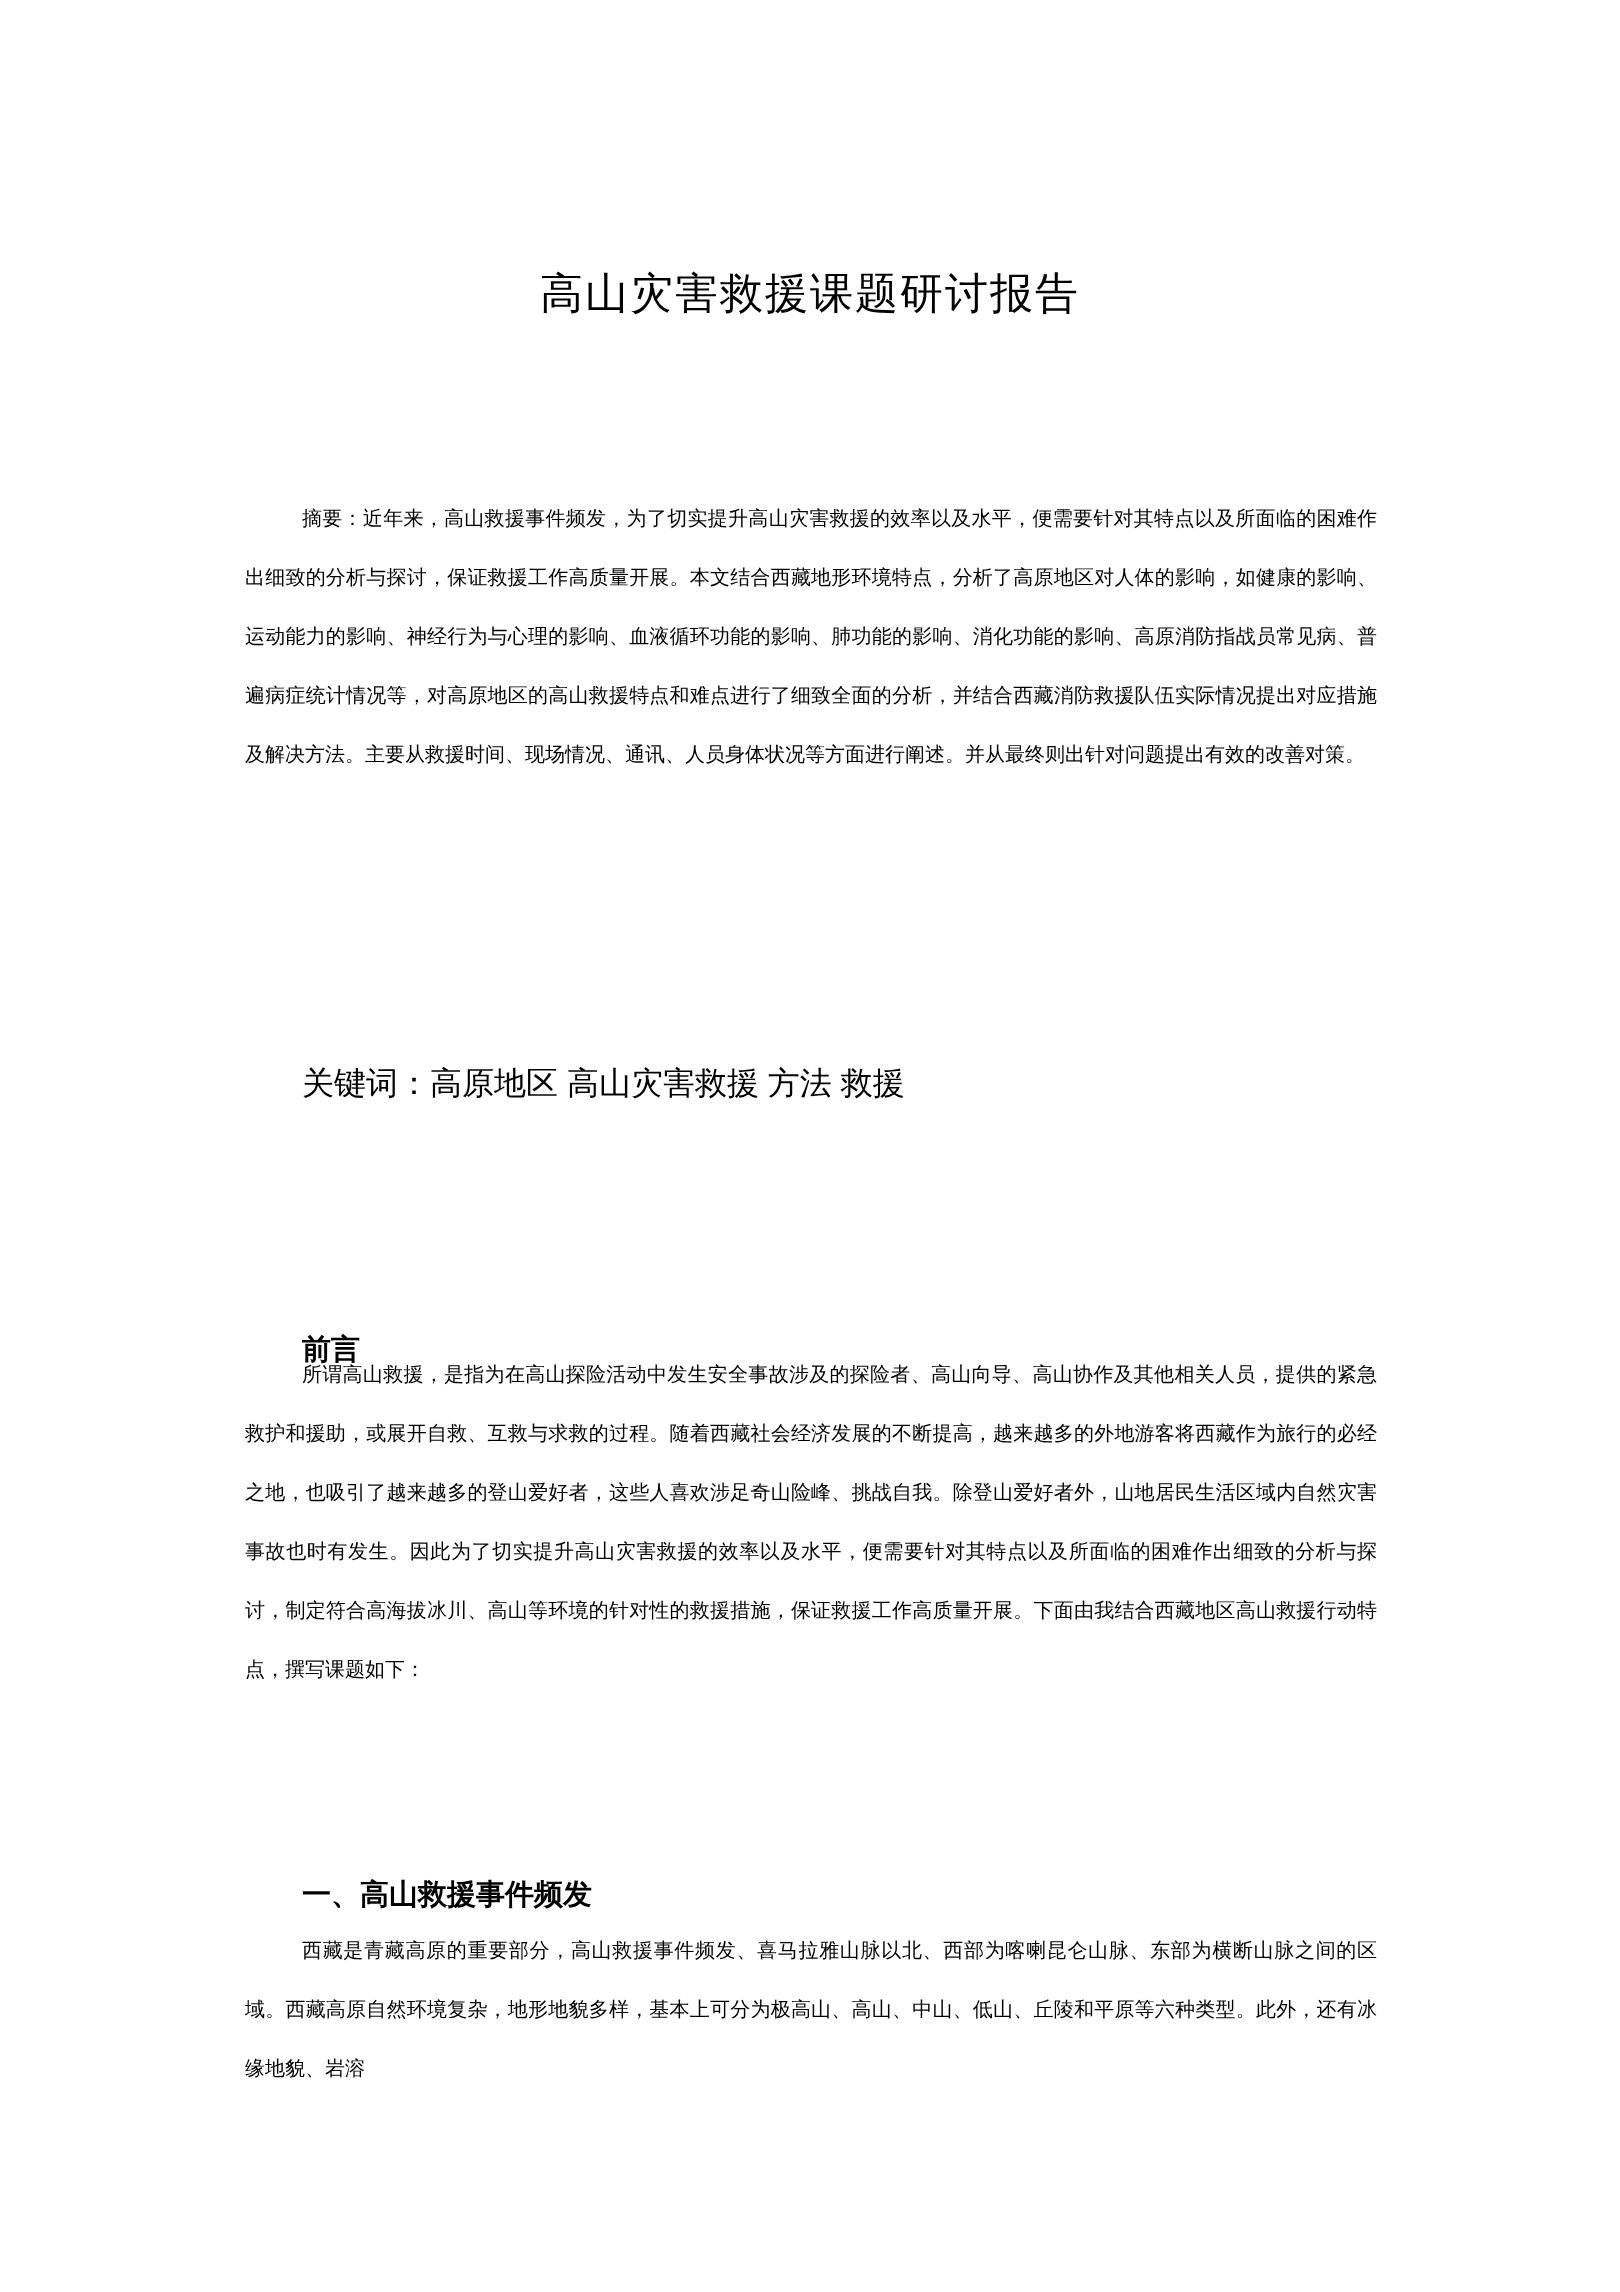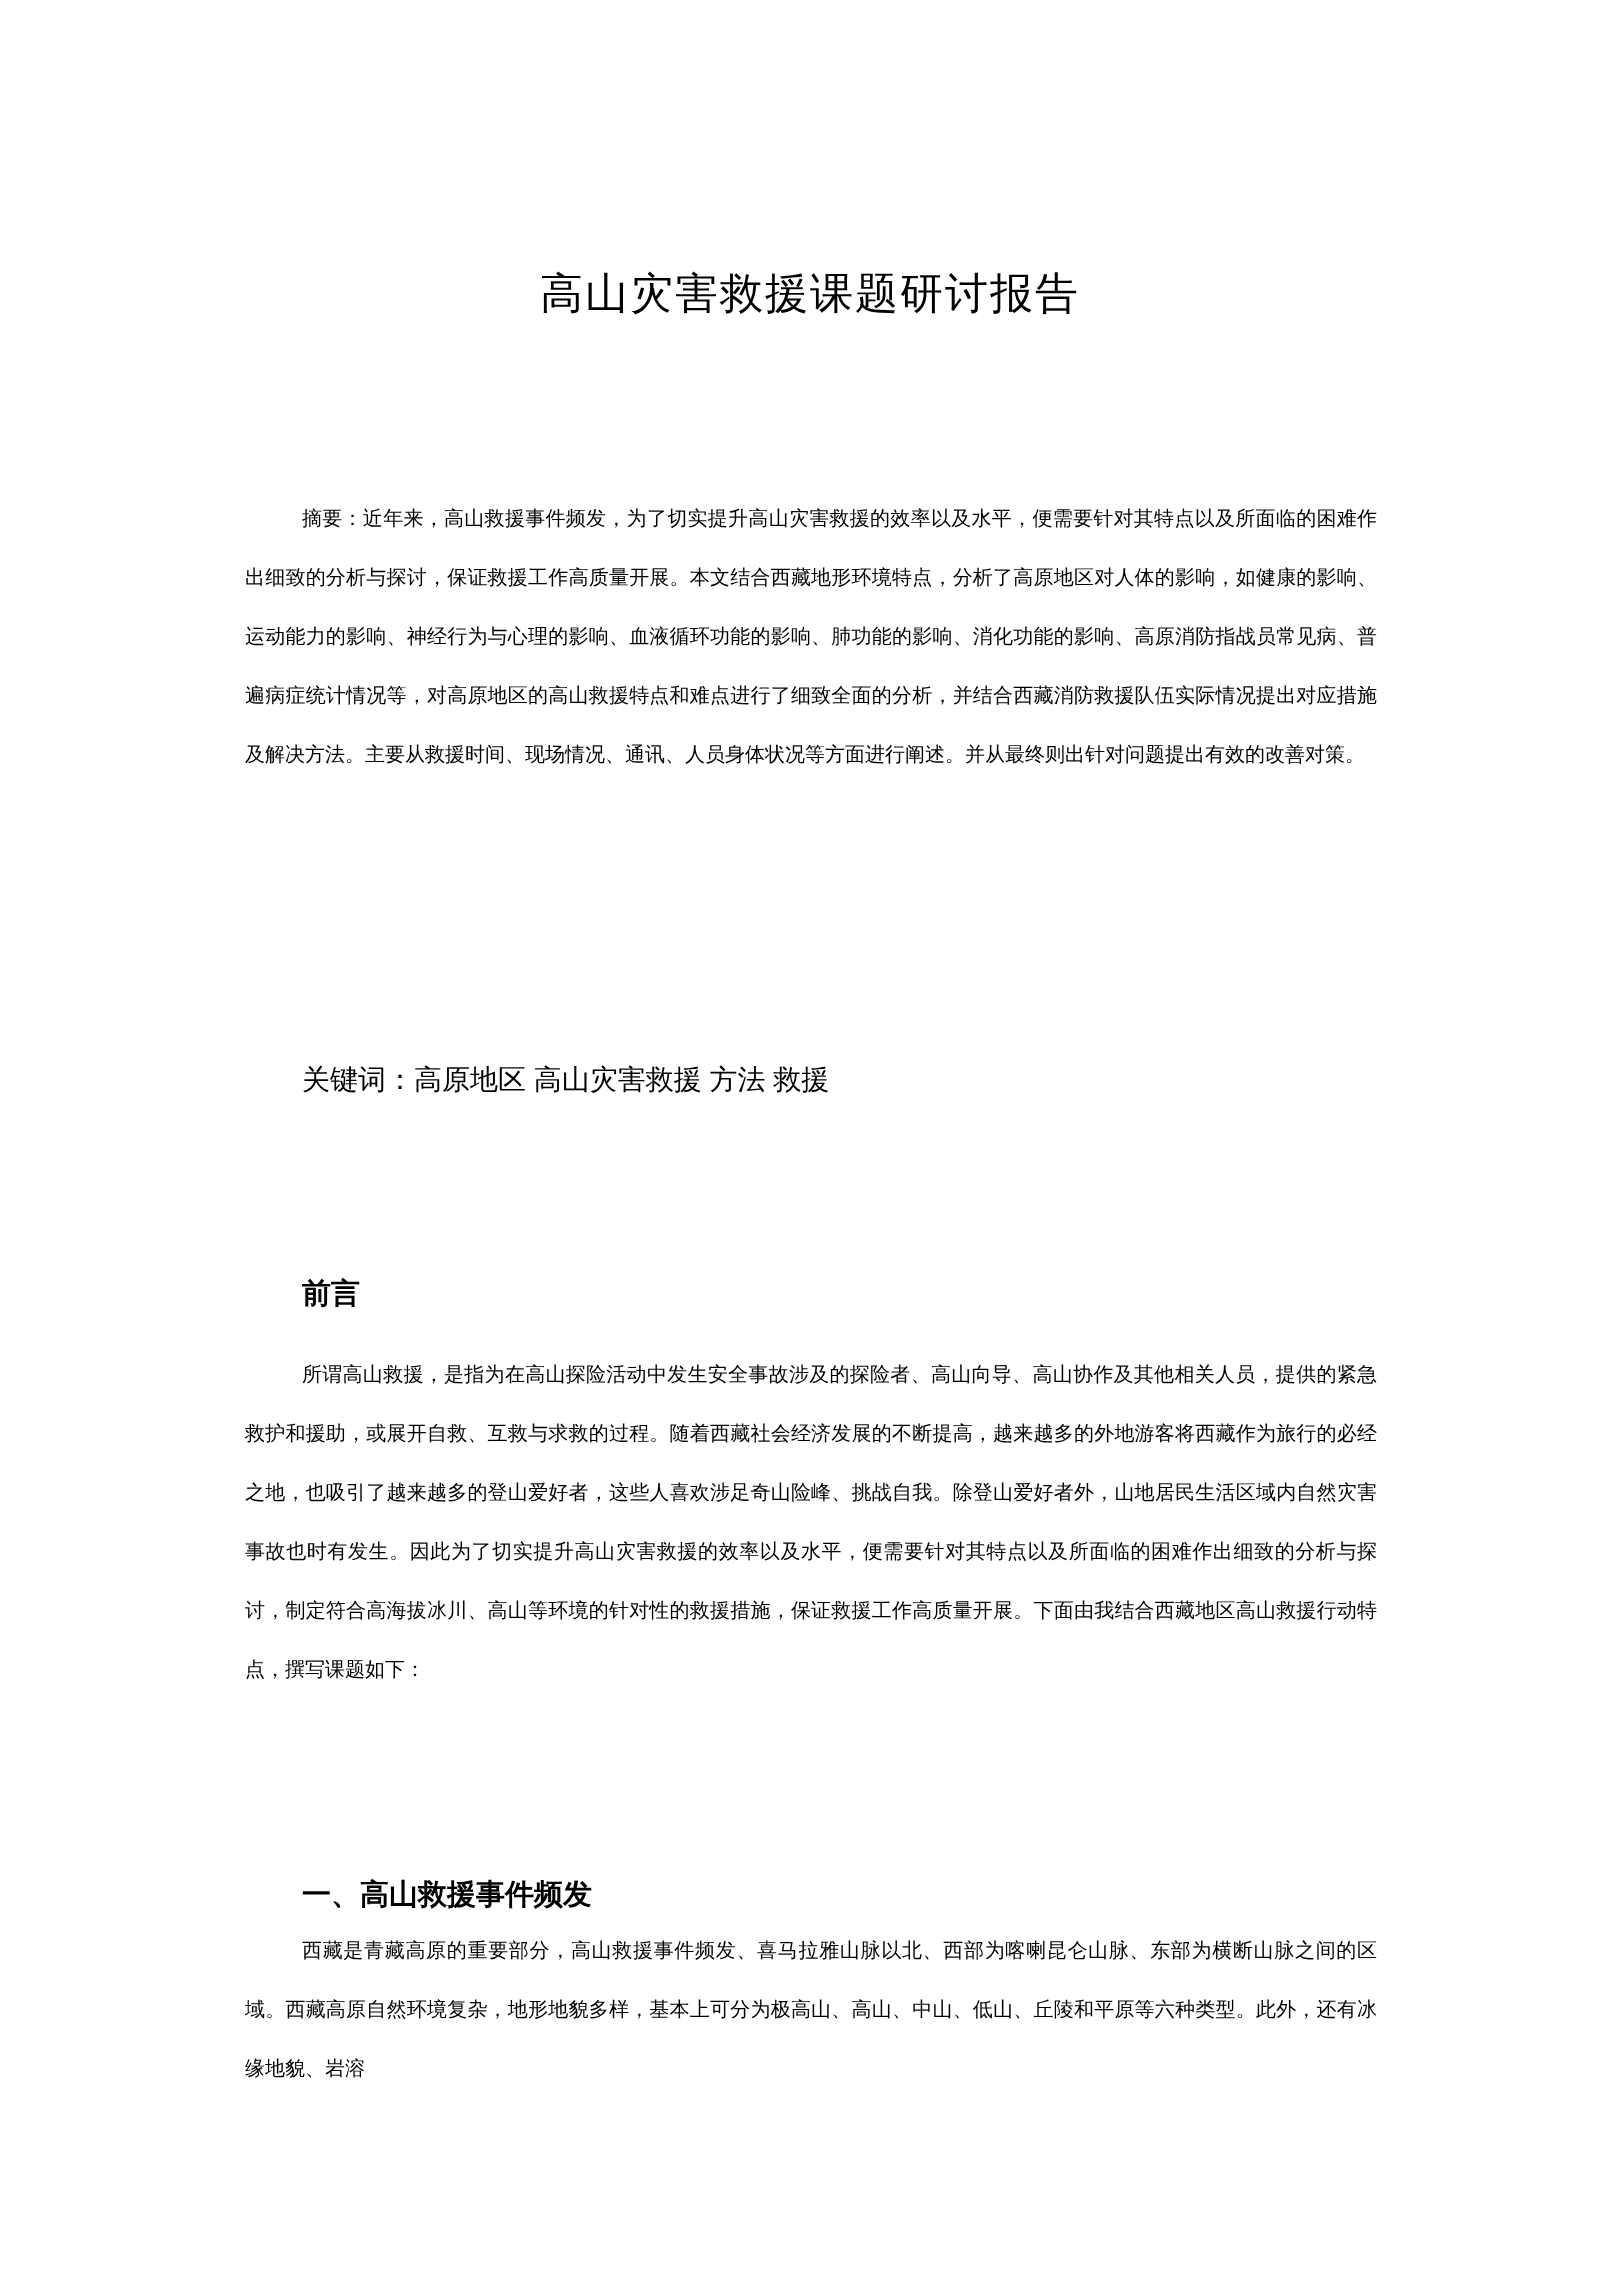--- a/index.html
+++ b/index.html
@@ -38,34 +38,34 @@
     text-justify: inter-character;
     text-indent: 57px;
     word-break: break-all;
   }
   .abstract { top: 469px; }
   .keywords {
     position: absolute;
     left: 245px;
     width: 1132px;
     top: 1022px;
-    font-size: 28px;
+    font-size: 32px;
     line-height: 59px;
     text-indent: 57px;
   }
   .sec-heading {
     position: absolute;
     left: 245px;
     width: 1132px;
     font-size: 29px;
     line-height: 59px;
     font-weight: 700;
     text-indent: 57px;
   }
-  .h-preface { top: 1240px; }
+  .h-preface { top: 1296px; }
   .preface-body { top: 1325px; }
   .h-section1 { top: 1841px; }
   .section1-body { top: 1901px; }
 </style>
 </head>
 <body>
 
 <div class="page">
 
   <h1 class="doc-title">高山灾害救援课题研讨报告</h1>

